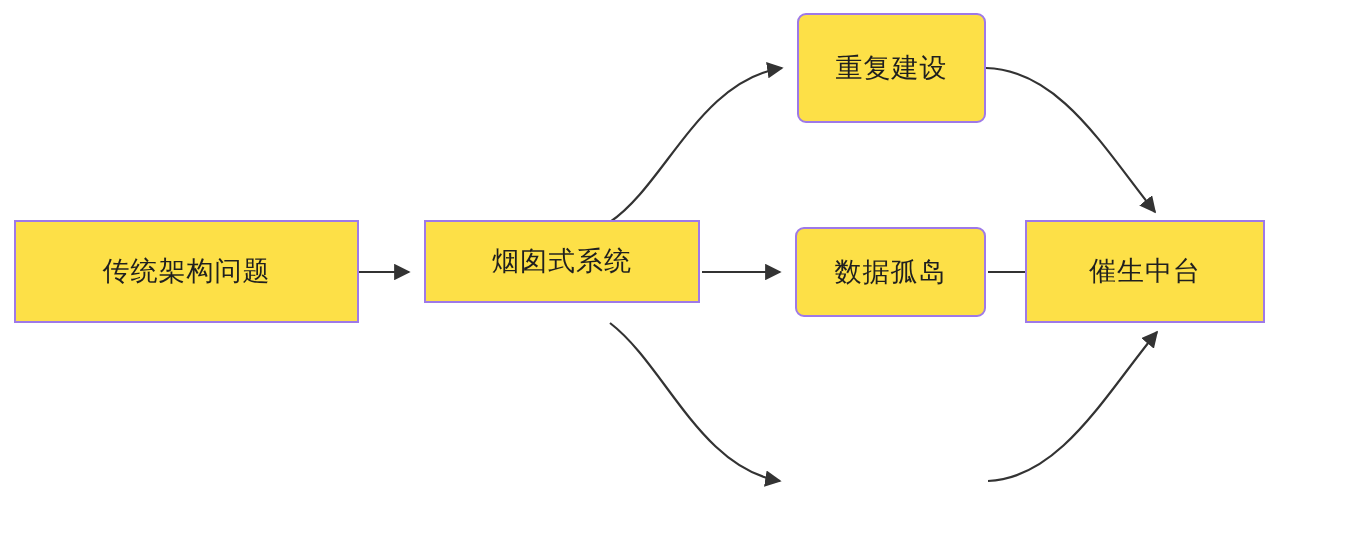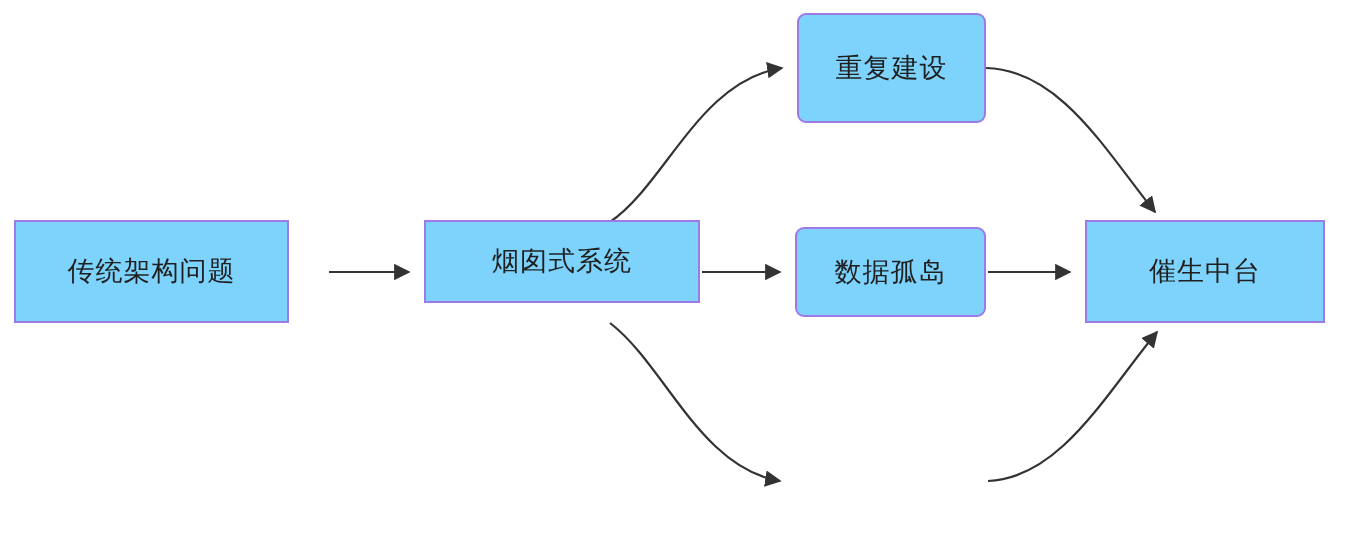--- a/index.html
+++ b/index.html
@@ -21,45 +21,45 @@
     position: absolute;
     left: 0;
     top: 0;
     width: 1360px;
     height: 556px;
     pointer-events: none;
   }
   .node {
     position: absolute;
     box-sizing: border-box;
-    background: #7dd3fc;
+    background: #fde047;
     border: 2px solid #9E79E8;
     display: flex;
     align-items: center;
     justify-content: center;
     z-index: 2;
   }
   .node.rounded {
     border-radius: 9px;
   }
   .node-label {
     font-size: 27px;
     color: #1f1f1f;
     line-height: 1;
     letter-spacing: 1px;
     white-space: nowrap;
     font-weight: 400;
   }
   
-  #node-problem   { left: 14px;   top: 220px; width: 275px; height: 103px; }
+  #node-problem   { left: 14px;   top: 220px; width: 345px; height: 103px; }
   #node-silo      { left: 424px;  top: 220px; width: 276px; height: 83px; }
   #node-dup       { left: 797px;  top: 13px;  width: 189px; height: 110px; }
   #node-island    { left: 795px;  top: 227px; width: 191px; height: 90px; text-align: right;  }
   #node-slow      { left: 795px;  top: 428px; width: 191px; height: 106px; }
-  #node-platform  { left: 1085px; top: 220px; width: 240px; height: 103px; }
+  #node-platform  { left: 1025px; top: 220px; width: 240px; height: 103px; }
 </style>
 </head>
 <body>
 
 <div id="canvas">
 
   <svg id="edges" viewBox="0 0 1360 556" xmlns="http://www.w3.org/2000/svg">
     <defs>
       <marker id="arrowhead" viewBox="0 0 10 10" refX="9" refY="5" markerWidth="7.5" markerHeight="7.5" orient="auto-start-reverse">
         <path d="M 0 0 L 10 5 L 0 10 z" fill="#333333"></path>

